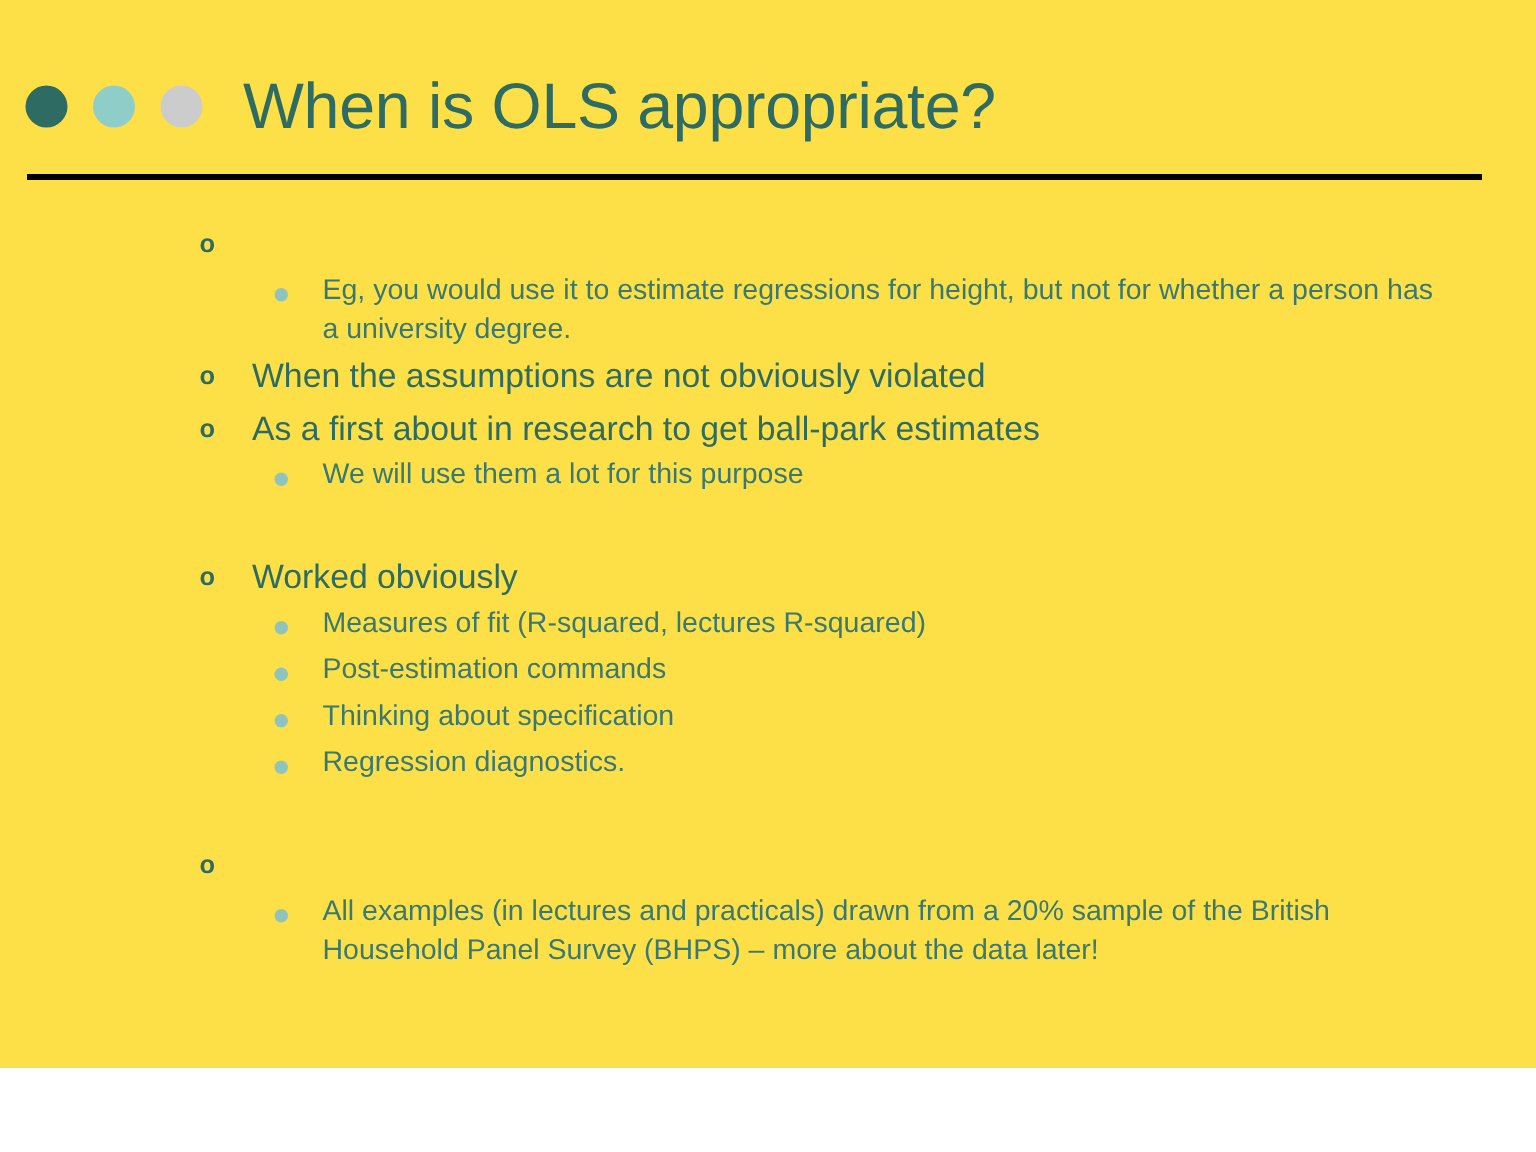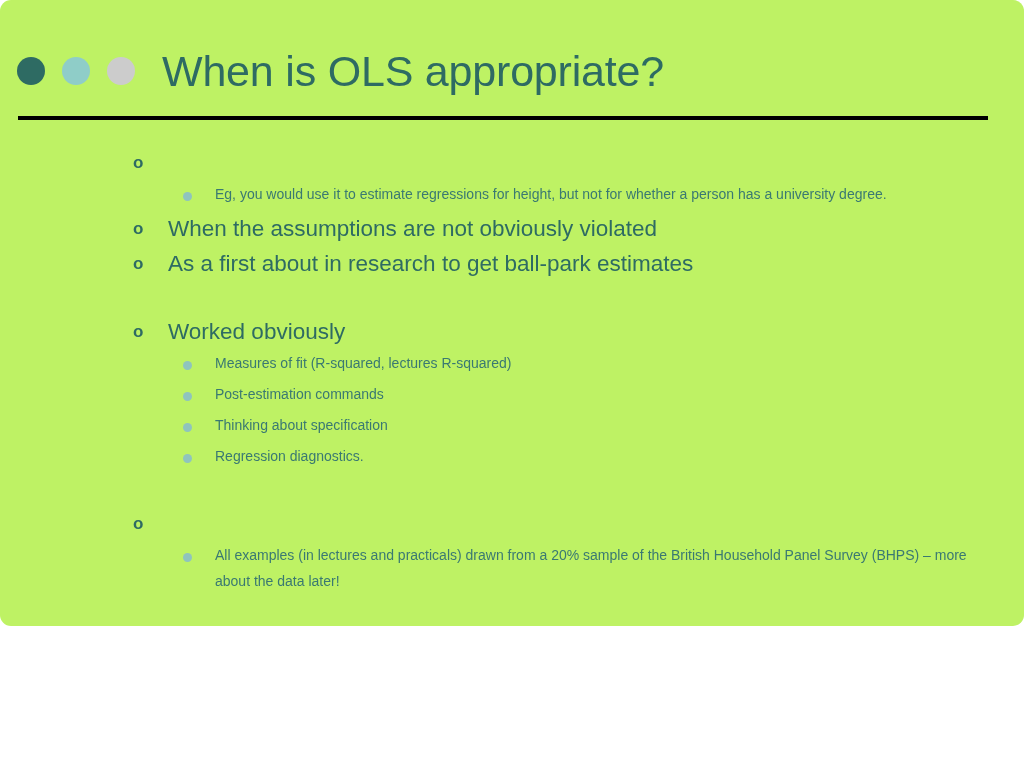--- a/index.html
+++ b/index.html
@@ -10,23 +10,22 @@
   body {
     width: 1024px;
     height: 768px;
     background: #ffffff;
     font-family: "Liberation Sans", sans-serif;
     overflow: hidden;
   }
   .slide {
     position: relative;
     width: 1024px;
-    height: 626px;
-    background: #bef264;
-    border-radius: 11px;
+    height: 712px;
+    background: #fde047;
   }
 
   
   .title-row {
     position: absolute;
     left: 0;
     top: 40px;
     width: 1024px;
     height: 62px;
     display: flex;
@@ -109,21 +108,21 @@
   }
   .lvl2 .marker .dot {
     width: 9px;
     height: 9px;
     border-radius: 50%;
     background: #8fc4be;
     display: block;
   }
   .lvl2 .text {
     color: #3a7972;
-    font-size: 14px;
+    font-size: 19px;
     line-height: 26px;
     font-weight: 400;
     max-width: 756px;
   }
   .spacer-line {
     height: 33px;
   }
 </style>
 </head>
 <body>
@@ -152,20 +151,26 @@
         <span class="text">Eg, you would use it to estimate regressions for height, but not for whether a person has a university degree.</span>
       </div>
       <div class="bullet lvl1">
         <span class="marker">o</span>
         <span class="text">When the assumptions are not obviously violated</span>
       </div>
       <div class="bullet lvl1">
         <span class="marker">o</span>
         <span class="text">As a first about in research to get ball-park estimates</span>
       </div>
+      <div class="bullet lvl2">
+        <span class="marker">
+          <span class="dot" style="background: rgb(143, 196, 190);"></span>
+        </span>
+        <span class="text">We will use them a lot for this purpose</span>
+      </div>
       <div class="spacer-line"></div>
       <div class="bullet lvl1">
         <span class="marker">o</span>
         <span class="text">Worked obviously</span>
       </div>
       <div class="bullet lvl2">
         <span class="marker">
           <span class="dot" style="background: rgb(143, 196, 190);"></span>
         </span>
         <span class="text">Measures of fit (R-squared, lectures R-squared)</span>

